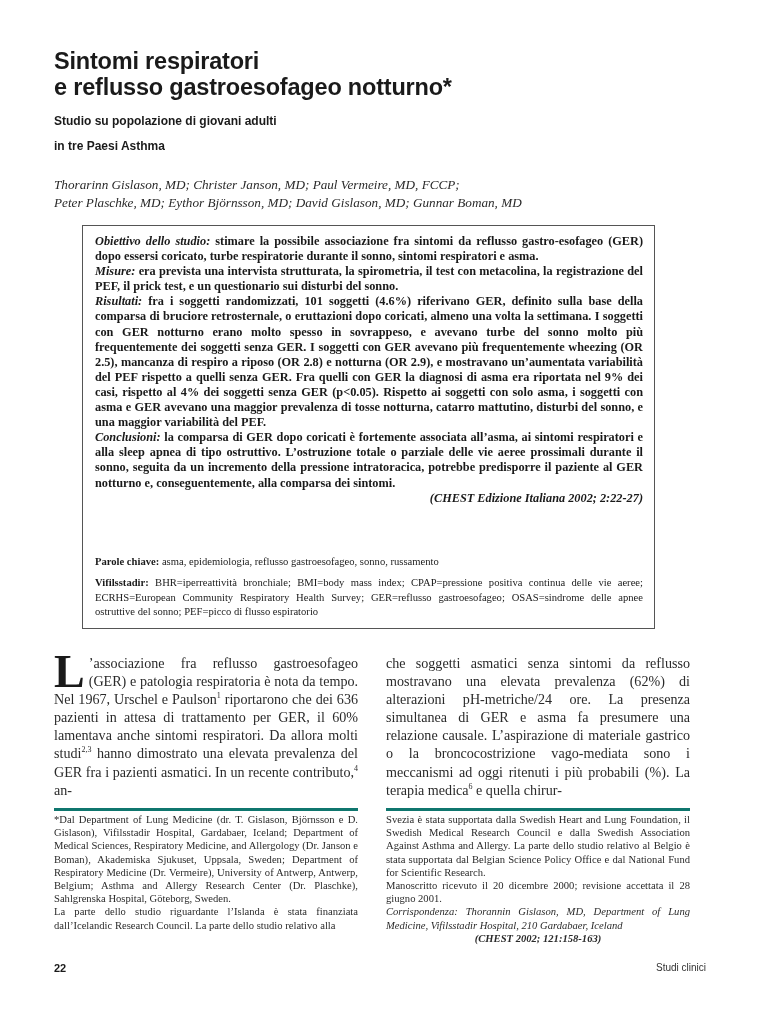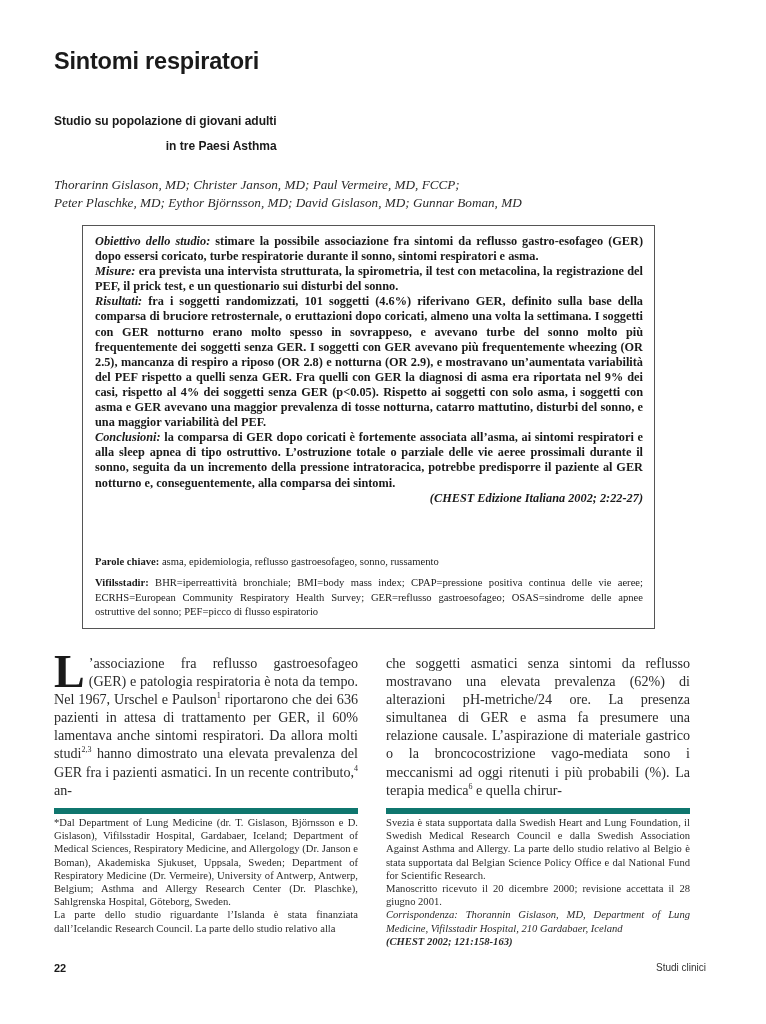--- a/index.html
+++ b/index.html
@@ -1,17 +1,17 @@
 <!DOCTYPE html>
 <html><head>
 <meta charset="utf-8">
 <style>
   html, body { margin: 0; padding: 0; background: #ffffff; }
   body { width: 766px; height: 1024px; position: relative; overflow: hidden; color: #1a1a1a; }
-  .sans { font-family: "Liberation Sans", "DejaVu Sans", sans-serif; text-align: right; }
+  .sans { font-family: "Liberation Sans", "DejaVu Sans", sans-serif; }
   .serif { font-family: "Liberation Serif", "DejaVu Serif", serif; }
 
   #title { position: absolute; left: 54px; top: 48px; font-size: 23.5px; font-weight: bold; line-height: 26px; letter-spacing: -0.2px; }
   #subtitle { position: absolute; left: 54px; top: 109px; font-size: 12px; font-weight: bold; line-height: 25px; }
   #authors { position: absolute; left: 54px; top: 176px; font-size: 13.2px; font-style: italic; line-height: 18px; color: #2a2a2a; }
 
   #abstract-box { position: absolute; left: 82px; top: 225px; width: 573px; height: 404px; border: 1px solid #555; box-sizing: border-box; }
   #abstract { position: absolute; left: 12px; top: 8px; width: 548px; font-size: 12.3px; font-weight: bold; line-height: 15.1px; text-align: justify; }
   #abstract .lbl { font-style: italic; margin-top: 20px; }
   #abstract p { margin: 0; }
@@ -19,35 +19,36 @@
   #keywords { position: absolute; left: 12px; top: 329px; width: 548px; font-size: 10.6px; line-height: 14px; }
   #abbrev { position: absolute; left: 12px; top: 350px; width: 548px; font-size: 10.6px; line-height: 14.5px; text-align: justify; }
   .blabel { font-weight: bold; }
 
   .col { position: absolute; top: 654px; width: 304px; font-size: 14.1px; line-height: 18.1px; text-align: justify; color: #2a2a2a; }
   #col-left { left: 54px; }
   #col-right { left: 386px; }
   .dropcap { float: left; font-size: 46px; line-height: 36px; font-weight: bold; margin: 0 4px -2px 0; color: #1a1a1a; }
   sup { font-size: 8px; line-height: 0; vertical-align: super; }
 
-  .fn { position: absolute; top: 808px; width: 304px; border-top: 6px solid #0f766e; padding-top: 2px; font-size: 10.6px; line-height: 13.2px; text-align: justify; color: #2a2a2a; }
+  .fn { position: absolute; top: 808px; width: 304px; border-top: 3px solid #0f766e; padding-top: 2px; font-size: 10.6px; line-height: 13.2px; text-align: justify; color: #2a2a2a; }
   #fn-left { left: 54px; }
   #fn-right { left: 386px; }
   .fn p { margin: 0; }
   .fn .it { font-style: italic; }
-  .fn .cite { text-align: left; font-weight: bold; font-style: italic; }
+  .fn .cite { text-align: center; font-weight: bold; font-style: italic; }
 
   #page-number { position: absolute; left: 54px; top: 962px; font-size: 11px; font-weight: bold; }
   #section-name { position: absolute; right: 60px; top: 962px; font-size: 10px; color: #333; }
 </style>
 </head>
 <body>
 
 <div id="title" class="sans">
   <div>Sintomi respiratori</div>
+  <div>e reflusso gastroesofageo notturno*</div>
 </div>
 
 <div id="subtitle" class="sans">
   <div>Studio su popolazione di giovani adulti</div>
   <div>in tre Paesi Asthma</div>
 </div>
 
 <div id="authors" class="serif">
   <div>Thorarinn Gislason, MD; Christer Janson, MD; Paul Vermeire, MD, FCCP;</div>
   <div>Peter Plaschke, MD; Eythor Björnsson, MD; David Gislason, MD; Gunnar Boman, MD</div>

